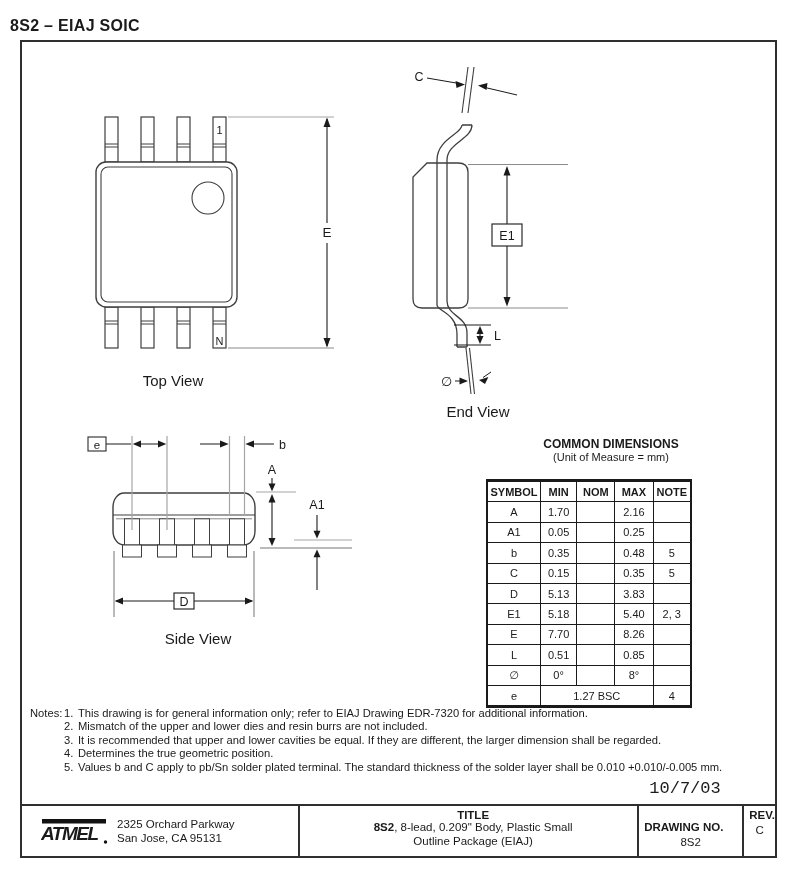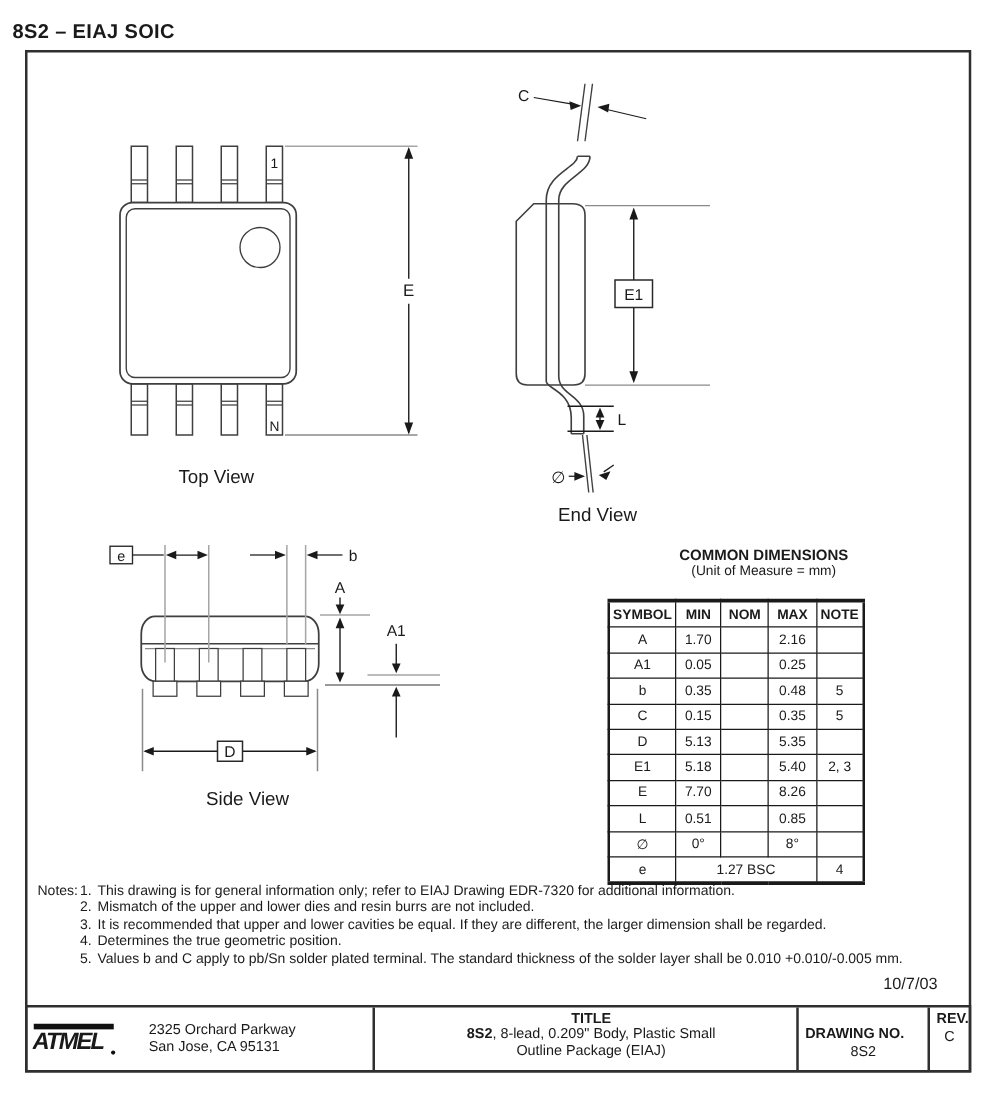--- a/index.html
+++ b/index.html
@@ -15,26 +15,26 @@
   table.dims{left:486px;top:479px;width:206px;border-collapse:collapse;position:absolute;
     border-top:3px solid #1a1a1a;border-bottom:3px solid #1a1a1a;border-left:2px solid #1a1a1a;border-right:2px solid #1a1a1a;
     font-family:"Liberation Sans","DejaVu Sans",sans-serif;}
   table.dims th,table.dims td{border:1px solid #1a1a1a;font-size:11px;text-align:center;height:19.4px;padding:0 2px;}
   table.dims th{font-weight:bold;}
   
   .notes{left:30px;top:707px;width:745px;font-size:11.2px;line-height:13.4px;}
   .note-row{display:flex;}
   .nlab{width:34px;flex:none;}
   .nnum{width:14px;flex:none;}
-  .date{left:620px;top:779px;width:130px;text-align:right;font-size:13px;}
+  .date{left:620px;top:779px;width:130px;text-align:center;font-size:17px;font-family:Liberation Mono, monospace;}
   
   .title-block{left:20px;top:804px;width:757px;height:54px;border:2px solid #2f2f2f;box-sizing:border-box;display:flex;}
   .tb-cell{box-sizing:border-box;height:100%;}
   .tb-cell+.tb-cell{border-left:2px solid #2f2f2f;}
-  .tb-logo-cell{width:286px;display:flex;align-items:center;gap:25px;padding-left:4px;}
+  .tb-logo-cell{width:286px;display:flex;align-items:center;gap:8px;padding-left:19px;}
   .tb-title-cell{width:352px;padding:3px 0 0 9px;text-align:center;}
   .tb-dno-cell{width:109px;padding-top:15px;}
   .tb-rev-cell{flex:1;padding-top:3px;}
   .tb-label{font-size:11.5px;font-weight:bold;}
   .tb-line{font-size:11.5px;line-height:13.8px;}
   .addr{font-size:11.5px;line-height:14px;}
   .tb-val{font-size:11.5px;text-align:center;margin-top:3px;}
   .tb-dno-cell .tb-label,.tb-rev-cell .tb-label{padding-left:5px;}
 </style>
 </head>
@@ -254,21 +254,21 @@
       <td>C</td>
       <td>0.15</td>
       <td></td>
       <td>0.35</td>
       <td>5</td>
     </tr>
     <tr>
       <td>D</td>
       <td>5.13</td>
       <td></td>
-      <td>5.35</td>
+      <td>3.83</td>
       <td></td>
     </tr>
     <tr>
       <td>E1</td>
       <td>5.18</td>
       <td></td>
       <td>5.40</td>
       <td>2, 3</td>
     </tr>
     <tr>

